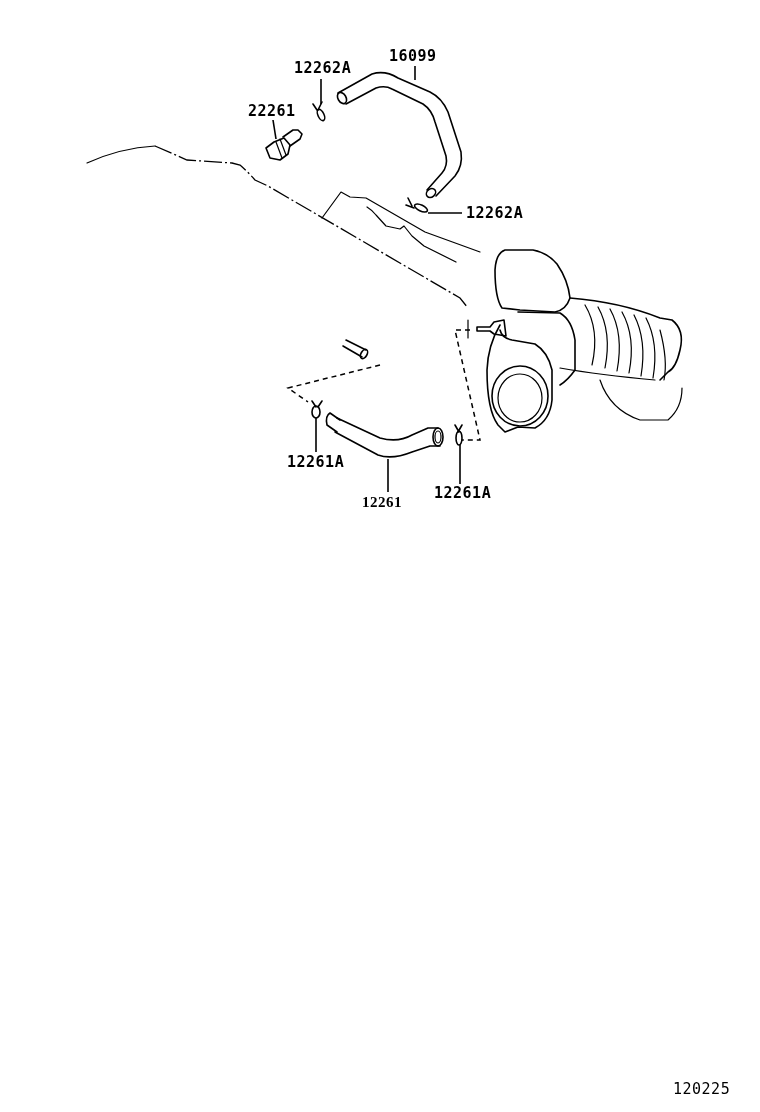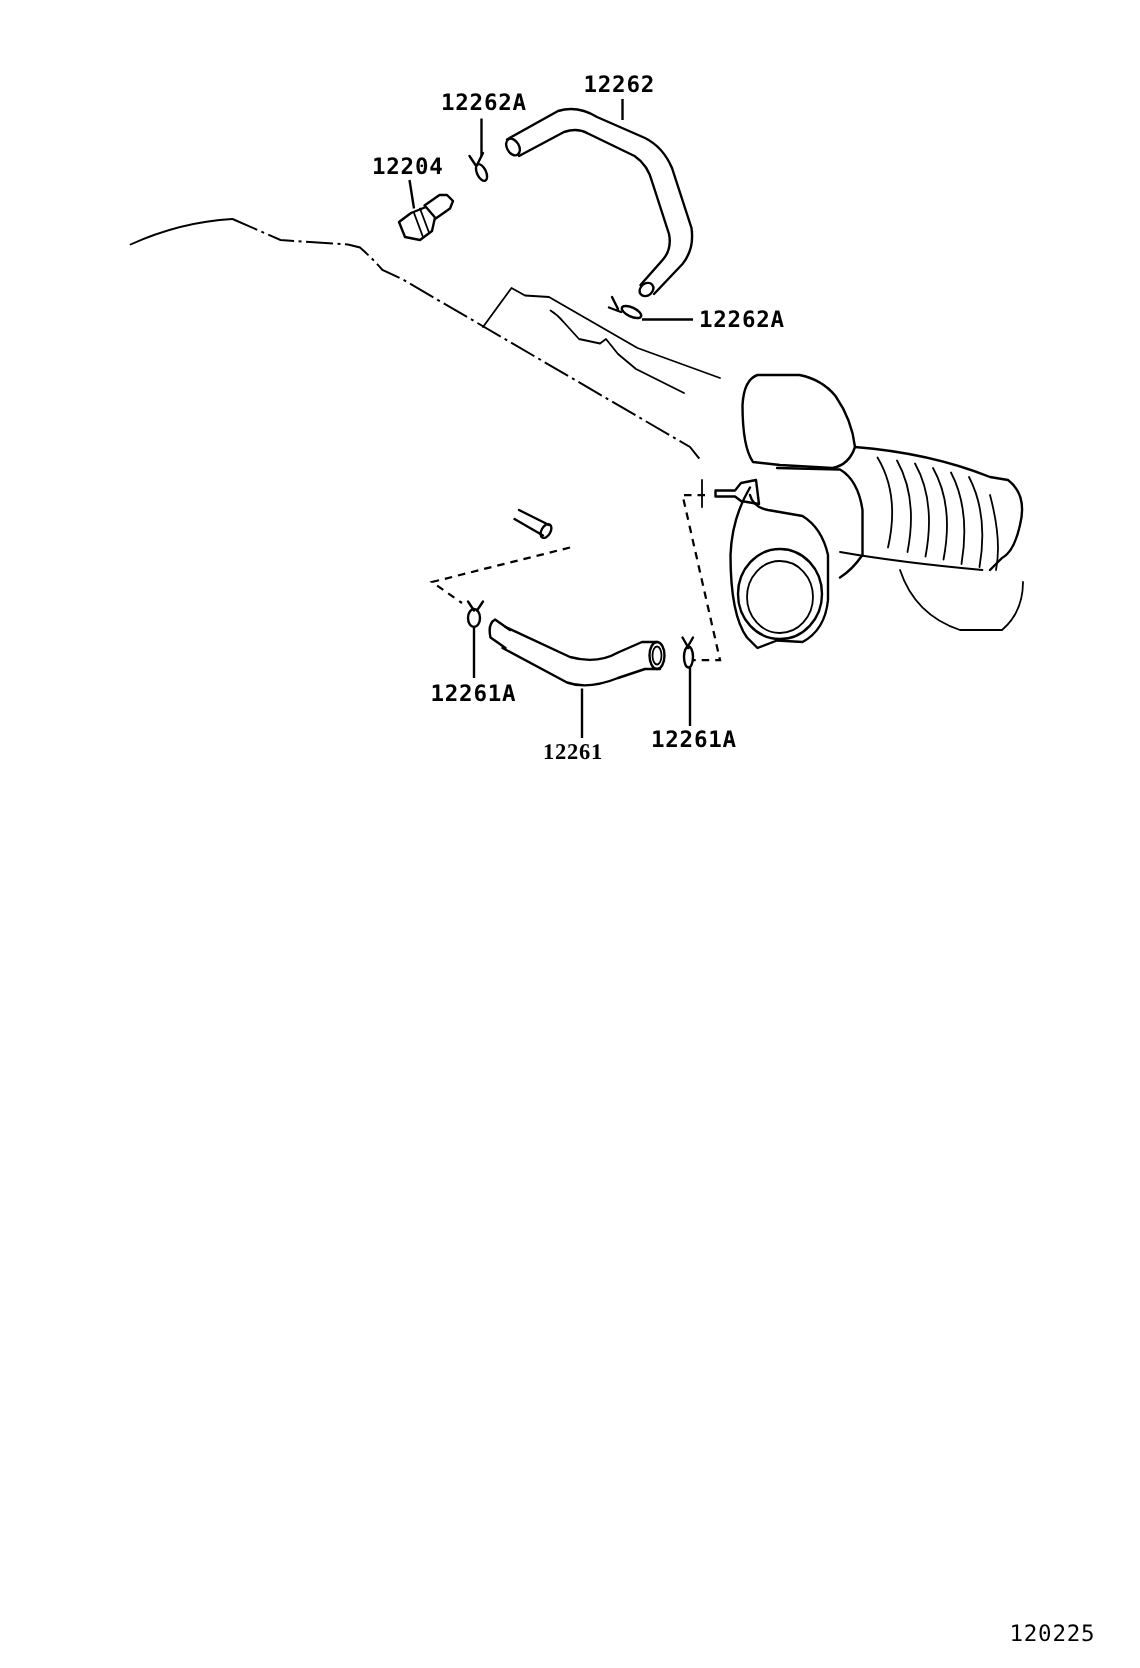--- a/index.html
+++ b/index.html
@@ -104,20 +104,20 @@
     <line class="leader" x1="415" y1="66" x2="415" y2="80"></line>
     <line class="leader" x1="273" y1="120" x2="276" y2="139"></line>
     <line class="leader" x1="428" y1="213" x2="462" y2="213"></line>
     <line class="leader" x1="316" y1="418" x2="316" y2="452"></line>
     <line class="leader" x1="388" y1="459" x2="388" y2="492"></line>
     <line class="leader" x1="460" y1="445" x2="460" y2="484"></line>
   </g>
 </svg>
 
 <div class="label" style="left:294px;top:61px;">12262A</div>
-<div class="label" style="left:389px;top:49px;">12262</div>
-<div class="label" style="left:248px;top:104px;">12204</div>
+<div class="label" style="left:389px;top:49px;">16099</div>
+<div class="label" style="left:248px;top:104px;">22261</div>
 <div class="label" style="left:466px;top:206px;">12262A</div>
 <div class="label" style="left:287px;top:455px;">12261A</div>
 <div class="label" style="left:362px;top:495px;font-family:Liberation Serif, serif;">12261</div>
 <div class="label" style="left:434px;top:486px;">12261A</div>
 
 <div class="label" style="left:673px;top:1082px;font-weight:normal;">120225</div>
 
 </body></html>

